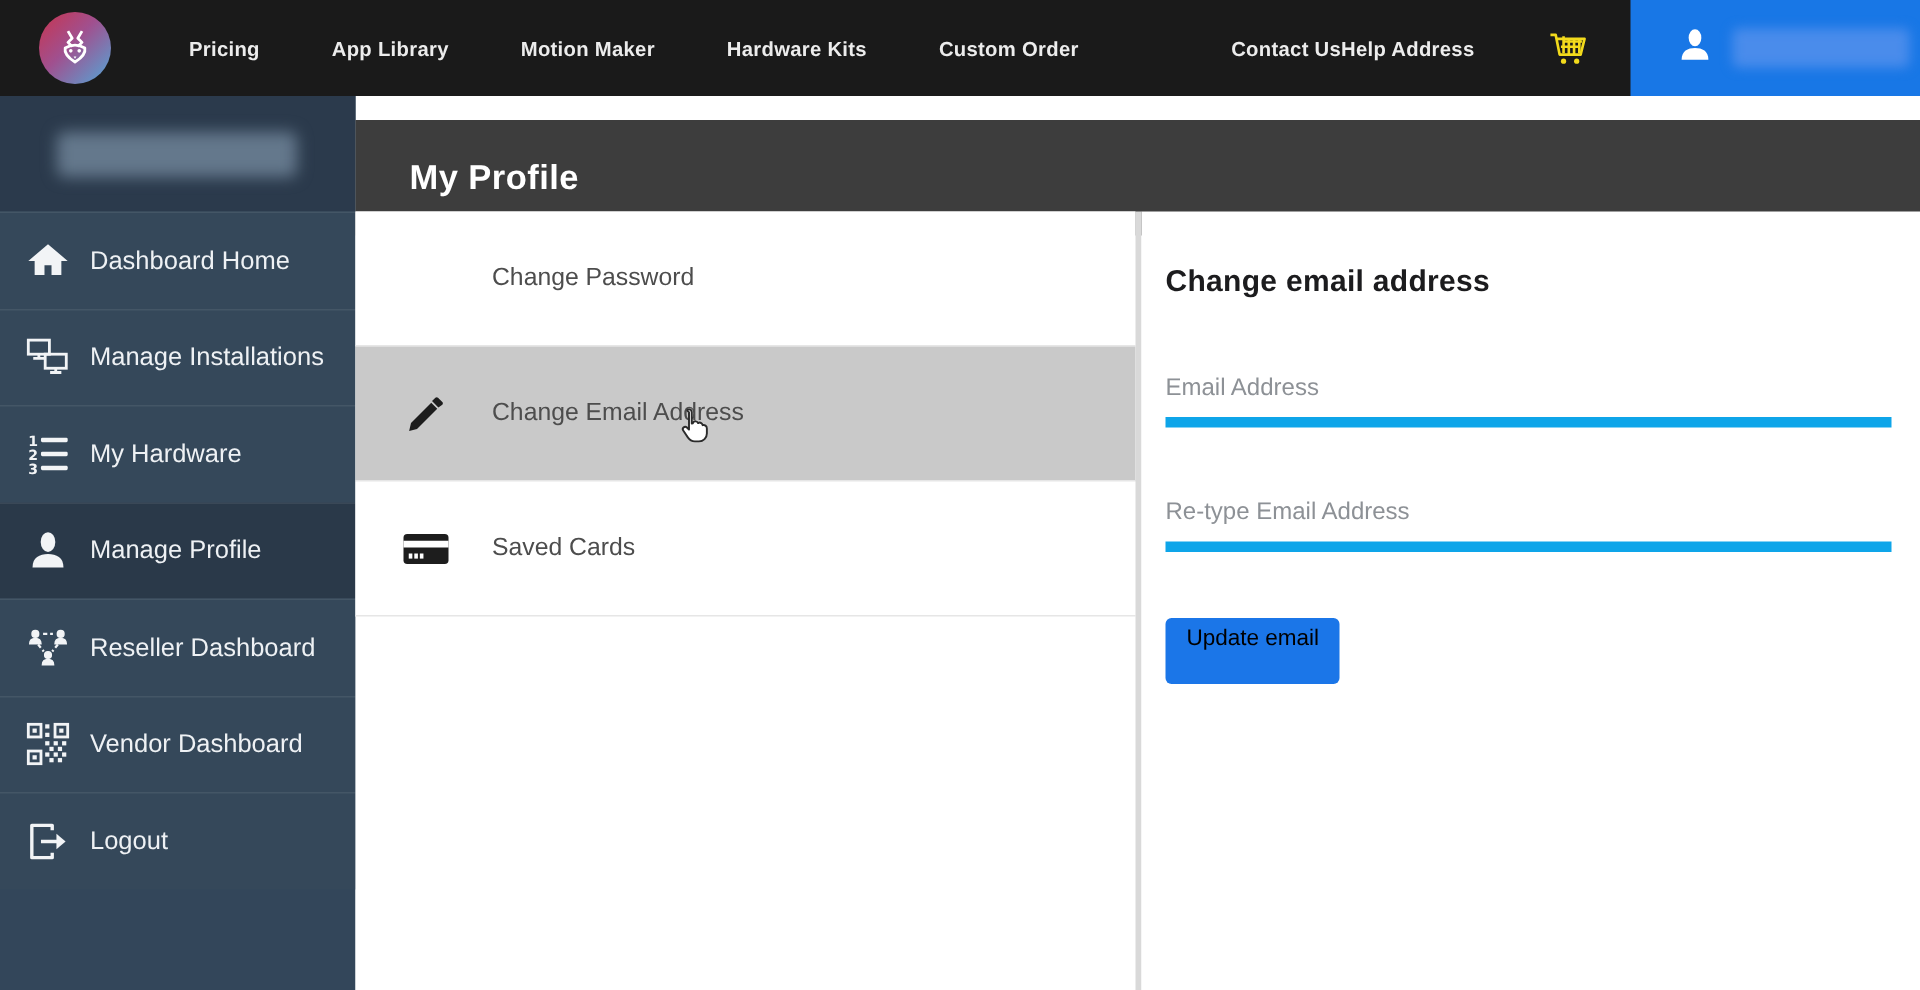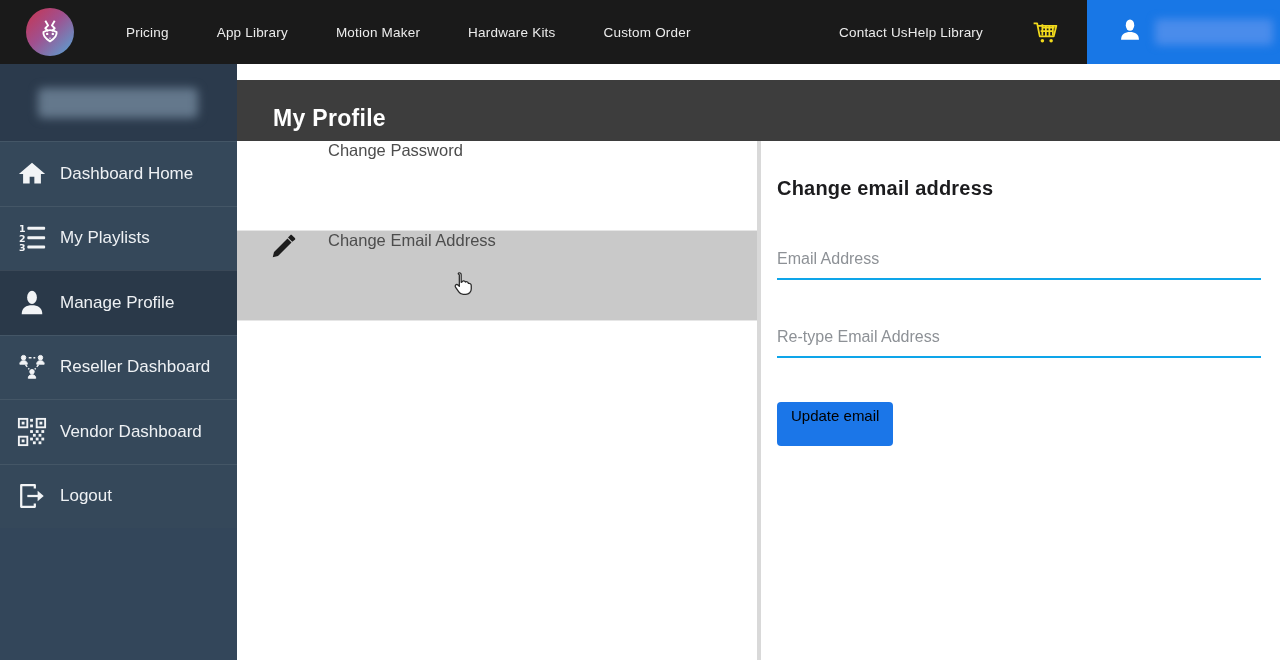--- a/index.html
+++ b/index.html
@@ -7,21 +7,21 @@
     font-family:"Liberation Sans", sans-serif; }
 
   
   .navbar { position:absolute; left:0; top:0; width:1280px; height:64px;
     background:#1a1a1a; display:flex; align-items:center; }
   .brand { width:48px; height:48px; border-radius:50%; margin-left:26px;
     background:linear-gradient(135deg,#c9344e 0%,#a0508f 45%,#52a8d8 100%);
     display:flex; align-items:center; justify-content:center; flex:0 0 auto; }
   .nav-links-left { display:flex; align-items:center; margin-left:52px; gap:48px; }
   .nav-links-right { display:flex; align-items:center; margin-left:auto; }
-  .nav-link { color:#ececec; font-size:13.5px; letter-spacing:.2px; cursor:pointer; white-space:nowrap; }
+  .nav-link { color:#ececec; font-size:13.5px; letter-spacing:.2px; cursor:pointer; white-space:nowrap;font-weight:bold; }
   .cart-btn { margin-left:48px; margin-right:28px; cursor:pointer; display:flex; align-items:center; }
   .user-box { width:193px; height:64px; background:#1877e6; display:flex;
     align-items:center; flex:0 0 auto; cursor:pointer; }
   .user-box .person { margin-left:30px; }
   .redacted-nav { width:118px; height:26px; margin-left:12px; border-radius:4px;
     background:#4a8ceb; filter:blur(4px); }
 
   
   .sidebar { position:absolute; left:0; top:64px; width:237px; height:596px;
     background:#33465a; }
@@ -35,34 +35,34 @@
   .side-label { color:#eef1f4; font-size:17px; margin-left:11px; white-space:nowrap; }
 
   
   .page-header { position:absolute; left:237px; top:80px; width:1043px; height:77px;
     background:#3d3d3d; display:flex; align-items:center; }
   .page-title { color:#ffffff; font-size:23px; font-weight:bold; margin-left:36px; letter-spacing:.3px; }
 
   
   .profile-menu { position:absolute; left:237px; top:141px; width:520px; height:519px;
     background:#ffffff; }
-  .menu-row { height:90px; display:flex; 
+  .menu-row { height:90px; display:flex; align-items:center;
     border-bottom:1px solid #e6e6e6; cursor:pointer; background:#fff; }
   .menu-row.active { background:#c9c9c9; }
   .menu-icon { width:34px; margin-left:30px; display:flex; justify-content:center; flex:0 0 auto; }
   .menu-icon.empty { visibility:hidden; }
   .menu-label { color:#4d4d4d; font-size:16.5px; margin-left:27px; white-space:nowrap; }
 
   .col-sep { position:absolute; left:757px; top:141px; width:4px; height:519px; background:#d9d9d9; }
 
   
   .form-panel { position:absolute; left:761px; top:141px; width:519px; height:519px;
     background:#ffffff; padding:36px 19px 0 16px; }
   .form-title { color:#1c1c1e; font-size:20px; font-weight:bold; letter-spacing:.2px; }
-  .field { display:block; width:100%; border:none; border-bottom:2px solid #0ea5e9;
+  .field { display:block; width:100%; border:none; border-bottom:7px solid #0ea5e9;
     font-family:"Liberation Sans", sans-serif; font-size:16px; color:#333;
     padding:6px 0 10px 0; background:transparent; outline:none; }
   .field::placeholder { color:#8d9196; opacity:1; }
   .field-1 { margin-top:44px; }
   .field-2 { margin-top:42px; }
   .submit-btn { margin-top:26px; background:#1b76e8; color:#000000; border:none;
     border-radius:4px; font-family:"Liberation Sans", sans-serif; font-size:15px;
     padding:5px 14px 22px 14px; cursor:pointer; }
 
   
@@ -88,21 +88,21 @@
   <div class="nav-links-left">
     <span class="nav-link">Pricing</span>
     <span class="nav-link">App Library</span>
     <span class="nav-link">Motion Maker</span>
     <span class="nav-link">Hardware Kits</span>
     <span class="nav-link">Custom Order</span>
   </div>
 
   <div class="nav-links-right">
     <span class="nav-link">Contact Us</span>
-    <span class="nav-link">Help Library</span>
+    <span class="nav-link">Help Address</span>
   </div>
 
   <div class="cart-btn">
     <svg width="28" height="28" viewBox="0 0 32 32" fill="none" stroke="#f2da1c" stroke-width="2">
       <path d="M3 6 h4 l3 15 h16 l3 -12 H8" stroke-linejoin="round"></path>
       <path d="M12 11 h15 M11 15 h15 M13 7 v13 M17 9 v12 M21 9 v12 M25 9 v11"></path>
       <circle cx="13" cy="26" r="2" fill="#f2da1c" stroke="none"></circle>
       <circle cx="23" cy="26" r="2" fill="#f2da1c" stroke="none"></circle>
     </svg>
   </div>
@@ -125,33 +125,44 @@
 
   <div class="side-item">
     <span class="side-icon">
       <svg width="30" height="30" viewBox="0 0 32 32" fill="#f2f4f6">
         <path d="M16 4 L30 16 h-4.5 v10 h-7 v-7 h-5 v7 h-7 V16 H2 Z"></path>
       </svg>
     </span>
     <span class="side-label">Dashboard Home</span>
   </div>
 
+  <div class="side-item">
+    <span class="side-icon">
+      <svg width="30" height="30" viewBox="0 0 32 32" fill="none" stroke="#f2f4f6" stroke-width="2">
+        <rect x="2" y="4" width="15" height="10"></rect>
+        <path d="M9.5 14 v3 M5.5 17 h8"></path>
+        <rect x="14" y="14" width="15" height="10"></rect>
+        <path d="M21.5 24 v3 M17.5 27 h8"></path>
+      </svg>
+    </span>
+    <span class="side-label">Manage Installations</span>
+  </div>
 
   <div class="side-item">
     <span class="side-icon">
       <svg width="30" height="30" viewBox="0 0 32 32" fill="#f2f4f6">
         <text x="2" y="10" font-size="10" font-weight="bold" font-family="DejaVu Sans, sans-serif" fill="#f2f4f6">1</text>
         <text x="2" y="20" font-size="10" font-weight="bold" font-family="DejaVu Sans, sans-serif" fill="#f2f4f6">2</text>
         <text x="2" y="30" font-size="10" font-weight="bold" font-family="DejaVu Sans, sans-serif" fill="#f2f4f6">3</text>
         <rect x="11" y="4" width="19" height="3.2" rx="1"></rect>
         <rect x="11" y="14" width="19" height="3.2" rx="1"></rect>
         <rect x="11" y="24" width="19" height="3.2" rx="1"></rect>
       </svg>
     </span>
-    <span class="side-label">My Playlists</span>
+    <span class="side-label">My Hardware</span>
   </div>
 
   <div class="side-item active">
     <span class="side-icon">
       <svg width="30" height="30" viewBox="0 0 32 32" fill="#f2f4f6">
         <ellipse cx="16" cy="10" rx="5.2" ry="7"></ellipse>
         <path d="M5 28 c0-7 5-9.5 11-9.5 s11 2.5 11 9.5 z"></path>
       </svg>
     </span>
     <span class="side-label">Manage Profile</span>
@@ -227,20 +238,32 @@
   <div class="menu-row active">
     <span class="menu-icon">
       <svg width="30" height="30" viewBox="0 0 24 24" fill="#1d1d1d">
         <path d="M3 21 l1-4.2 10.8-10.8 3.2 3.2 L7.2 20 3 21 z M20.7 7 c.4-.4 .4-1 0-1.4 L18.4 3.3 c-.4-.4-1-.4-1.4 0 L15.2 5.1 l3.4 3.4 2.1-1.5 z"></path>
       </svg>
     </span>
     <span class="menu-label">Change Email Address</span>
   </div>
 
 
+  <div class="menu-row">
+    <span class="menu-icon">
+      <svg width="32" height="30" viewBox="0 0 32 30">
+        <rect x="1" y="5" width="30" height="20" rx="2.5" fill="#1d1d1d"></rect>
+        <rect x="1" y="9.5" width="30" height="4.5" fill="#ffffff"></rect>
+        <rect x="4.5" y="18" width="2.4" height="3.4" fill="#ffffff"></rect>
+        <rect x="8.2" y="18" width="2.4" height="3.4" fill="#ffffff"></rect>
+        <rect x="11.9" y="18" width="2.4" height="3.4" fill="#ffffff"></rect>
+      </svg>
+    </span>
+    <span class="menu-label">Saved Cards</span>
+  </div>
 </div>
 
 <div class="col-sep"></div>
 
 <div class="form-panel">
   <div class="form-title">Change email address</div>
   <input class="field field-1" type="text" placeholder="Email Address" style="">
   <input class="field field-2" type="text" placeholder="Re-type Email Address" style="">
   <br>
   <button class="submit-btn">Update email</button>

